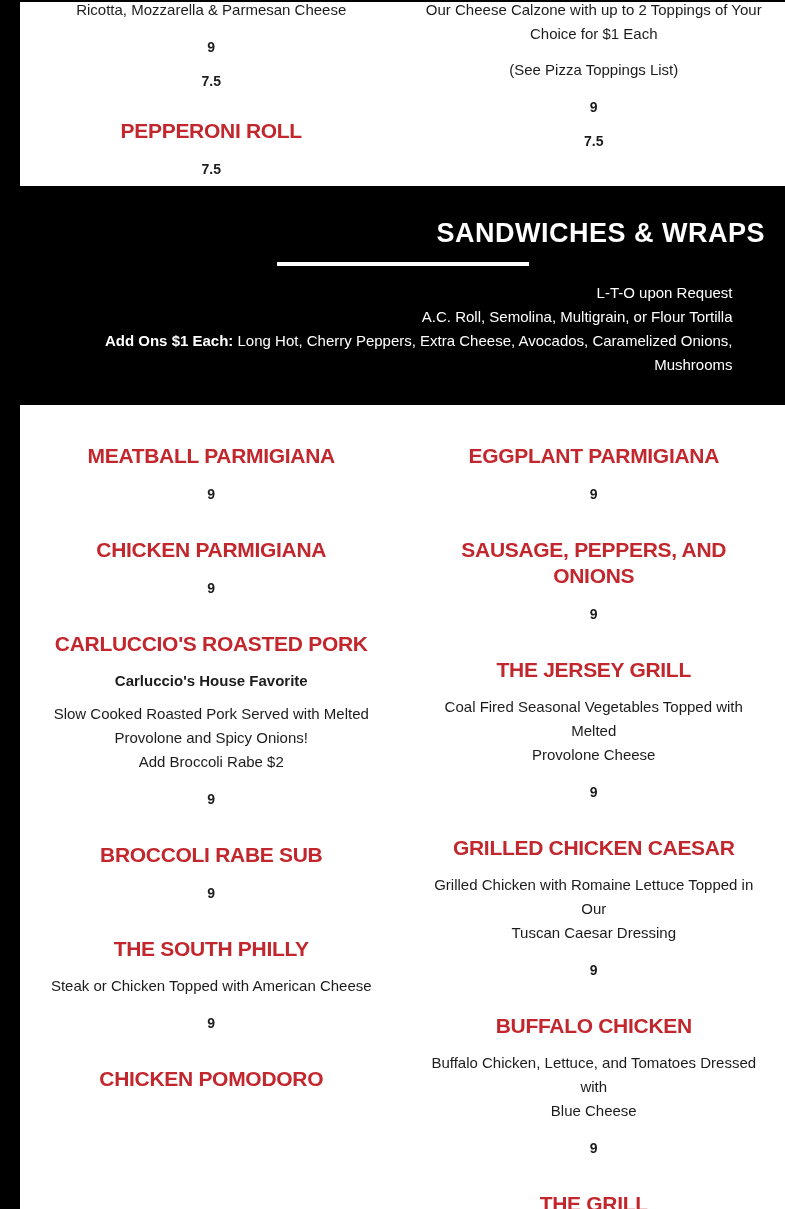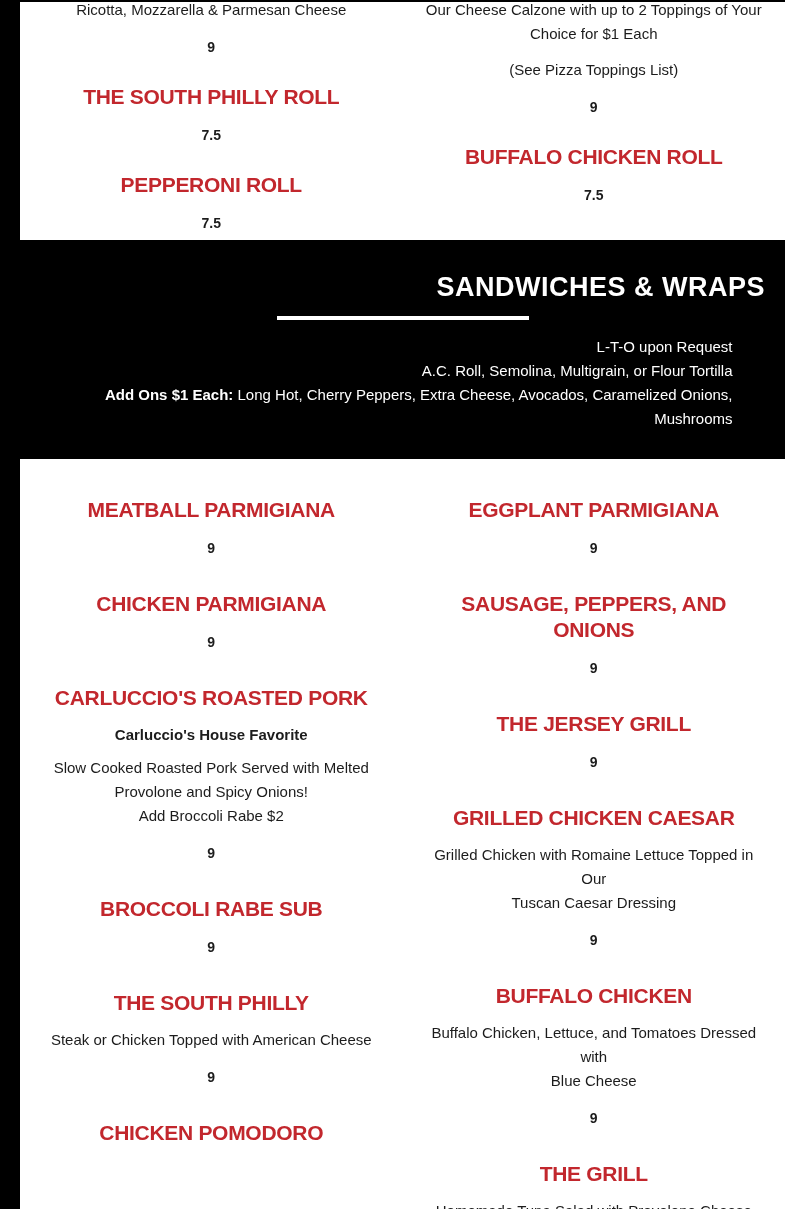--- a/index.html
+++ b/index.html
@@ -36,31 +36,29 @@
 
 <div class="page">
   <div class="frame-left"></div>
 
   <main class="menu">
 
     <section class="two-col rolls">
       <div class="col">
         <p class="m-desc">Ricotta, Mozzarella &amp; Parmesan Cheese</p>
         <p class="m-price">9</p>
-        <h3 class="m-name">THE SOUTH PHILLY ROLL</h3>
         <p class="m-price">7.5</p>
         <h3 class="m-name">PEPPERONI ROLL</h3>
         <p class="m-price">7.5</p>
       </div>
       <div class="col">
         <p class="m-desc">Our Cheese Calzone with up to 2 Toppings of Your
 Choice for $1 Each</p>
         <p class="m-desc">(See Pizza Toppings List)</p>
         <p class="m-price">9</p>
-        <h3 class="m-name">BUFFALO CHICKEN ROLL</h3>
         <p class="m-price">7.5</p>
       </div>
     </section>
 
     <section class="banner">
       <h2 class="banner-title">SANDWICHES &amp; WRAPS</h2>
       <div class="banner-rule"></div>
       <div class="banner-lines">
         <p class="banner-line">L-T-O upon Request</p>
         <p class="banner-line">A.C. Roll, Semolina, Multigrain, or Flour Tortilla</p>
@@ -94,20 +92,22 @@
       </div>
 
       <div class="col">
         <h3 class="m-name">EGGPLANT PARMIGIANA</h3>
         <p class="m-price">9</p>
 
         <h3 class="m-name">SAUSAGE, PEPPERS, AND ONIONS</h3>
         <p class="m-price">9</p>
 
         <h3 class="m-name">THE JERSEY GRILL</h3>
+        <p class="m-desc">Coal Fired Seasonal Vegetables Topped with Melted
+Provolone Cheese</p>
         <p class="m-price">9</p>
 
         <h3 class="m-name">GRILLED CHICKEN CAESAR</h3>
         <p class="m-desc">Grilled Chicken with Romaine Lettuce Topped in Our
 Tuscan Caesar Dressing</p>
         <p class="m-price">9</p>
 
         <h3 class="m-name">BUFFALO CHICKEN</h3>
         <p class="m-desc">Buffalo Chicken, Lettuce, and Tomatoes Dressed with
 Blue Cheese</p>

